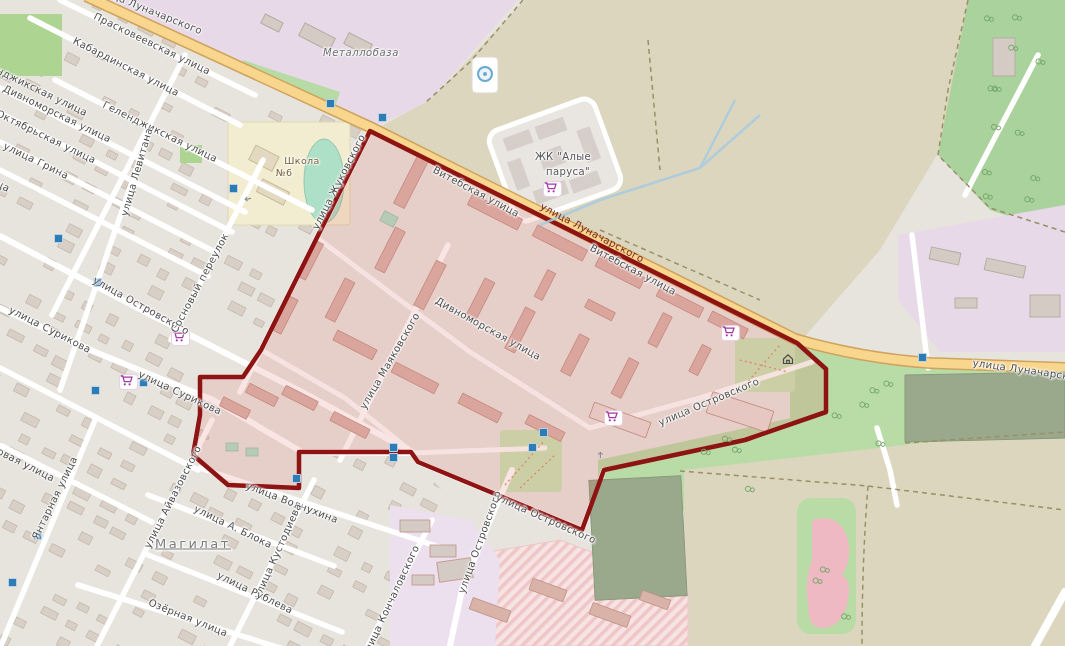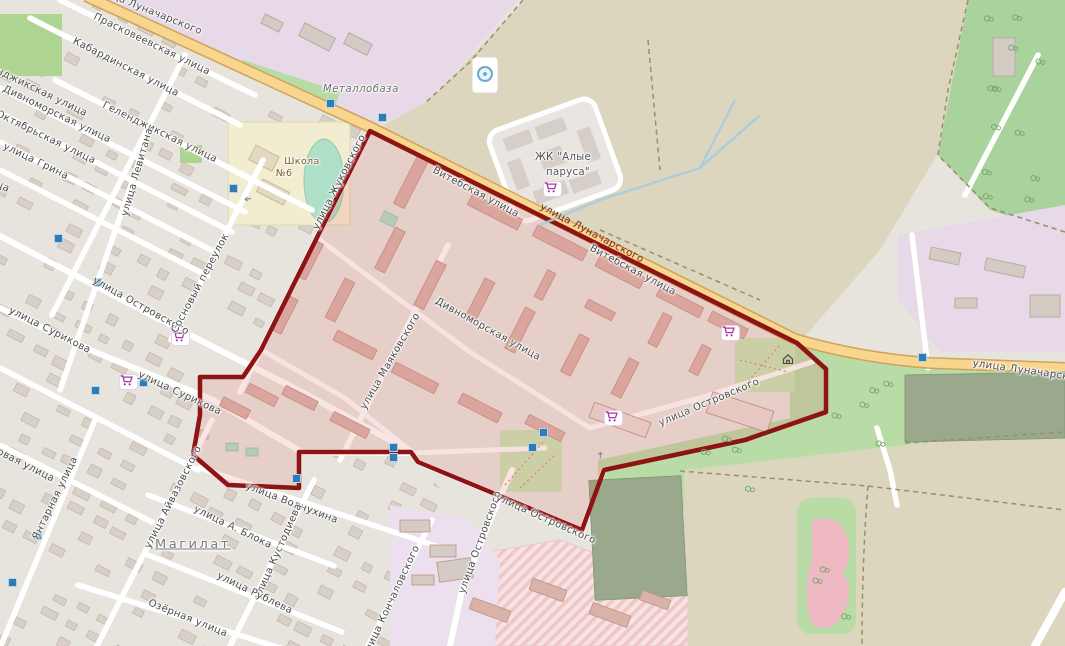--- a/index.html
+++ b/index.html
@@ -656,21 +656,21 @@
       <span class="lbl" style="left: 148px; top: 10px; transform: translate(-50%, -50%) rotate(22deg);">улица Луначарского</span>
       <span class="lbl" style="left: 152px; top: 44px; transform: translate(-50%, -50%) rotate(26deg);">Прасковеевская улица</span>
       <span class="lbl" style="left: 126px; top: 67px; transform: translate(-50%, -50%) rotate(27deg);">Кабардинская улица</span>
       <span class="lbl" style="left: 30px; top: 86px; transform: translate(-50%, -50%) rotate(26deg);">Геленджикская улица</span>
       <span class="lbl" style="left: 160px; top: 132px; transform: translate(-50%, -50%) rotate(26deg);">Геленджикская улица</span>
       <span class="lbl" style="left: 57px; top: 114px; transform: translate(-50%, -50%) rotate(26deg);">Дивноморская улица</span>
       <span class="lbl" style="left: 46px; top: 137px; transform: translate(-50%, -50%) rotate(26deg);">Октябрьская улица</span>
       <span class="lbl" style="left: 36px; top: 161px; transform: translate(-50%, -50%) rotate(26deg);">улица Грина</span>
       <span class="lbl" style="left: -6px; top: 182px; transform: translate(-50%, -50%) rotate(26deg);">улица</span>
       <span class="lbl" style="left: 137px; top: 172px; transform: translate(-50%, -50%) rotate(-74deg);">улица Левитана</span>
-      <span class="lbl poi-italic" style="left: 361px; top: 53px; transform: translate(-50%, -50%) rotate(0deg); margin-top: 36px;">Металлобаза</span>
+      <span class="lbl poi-italic" style="left: 361px; top: 53px; transform: translate(-50%, -50%) rotate(0deg);">Металлобаза</span>
       <span class="lbl poi-school" style="left: 286px; top: 161px; transform: translate(-50%, -50%) rotate(0deg); padding-left: 32px;">Школа</span>
       <span class="lbl poi-school" style="left: 284px; top: 173px; transform: translate(-50%, -50%) rotate(0deg);">№6</span>
       <span class="lbl" style="left: 339px; top: 182px; transform: translate(-50%, -50%) rotate(-63deg);">улица Жуковского</span>
       <span class="lbl" style="left: 476px; top: 192px; transform: translate(-50%, -50%) rotate(28deg);">Витебская улица</span>
       <span class="lbl street-dark" style="left: 592px; top: 233px; transform: translate(-50%, -50%) rotate(28deg);">улица Луначарского</span>
       <span class="lbl" style="left: 633px; top: 270px; transform: translate(-50%, -50%) rotate(28deg);">Витебская улица</span>
       <span class="lbl poi" style="left: 563px; top: 157px; transform: translate(-50%, -50%) rotate(0deg);">ЖК "Алые</span>
       <span class="lbl poi" style="left: 568px; top: 172px; transform: translate(-50%, -50%) rotate(0deg);">паруса"</span>
       <span class="lbl" style="left: 1030px; top: 371px; transform: translate(-50%, -50%) rotate(8deg);">улица Луначарского</span>
       <span class="lbl" style="left: 488px; top: 329px; transform: translate(-50%, -50%) rotate(29deg);">Дивноморская улица</span>

